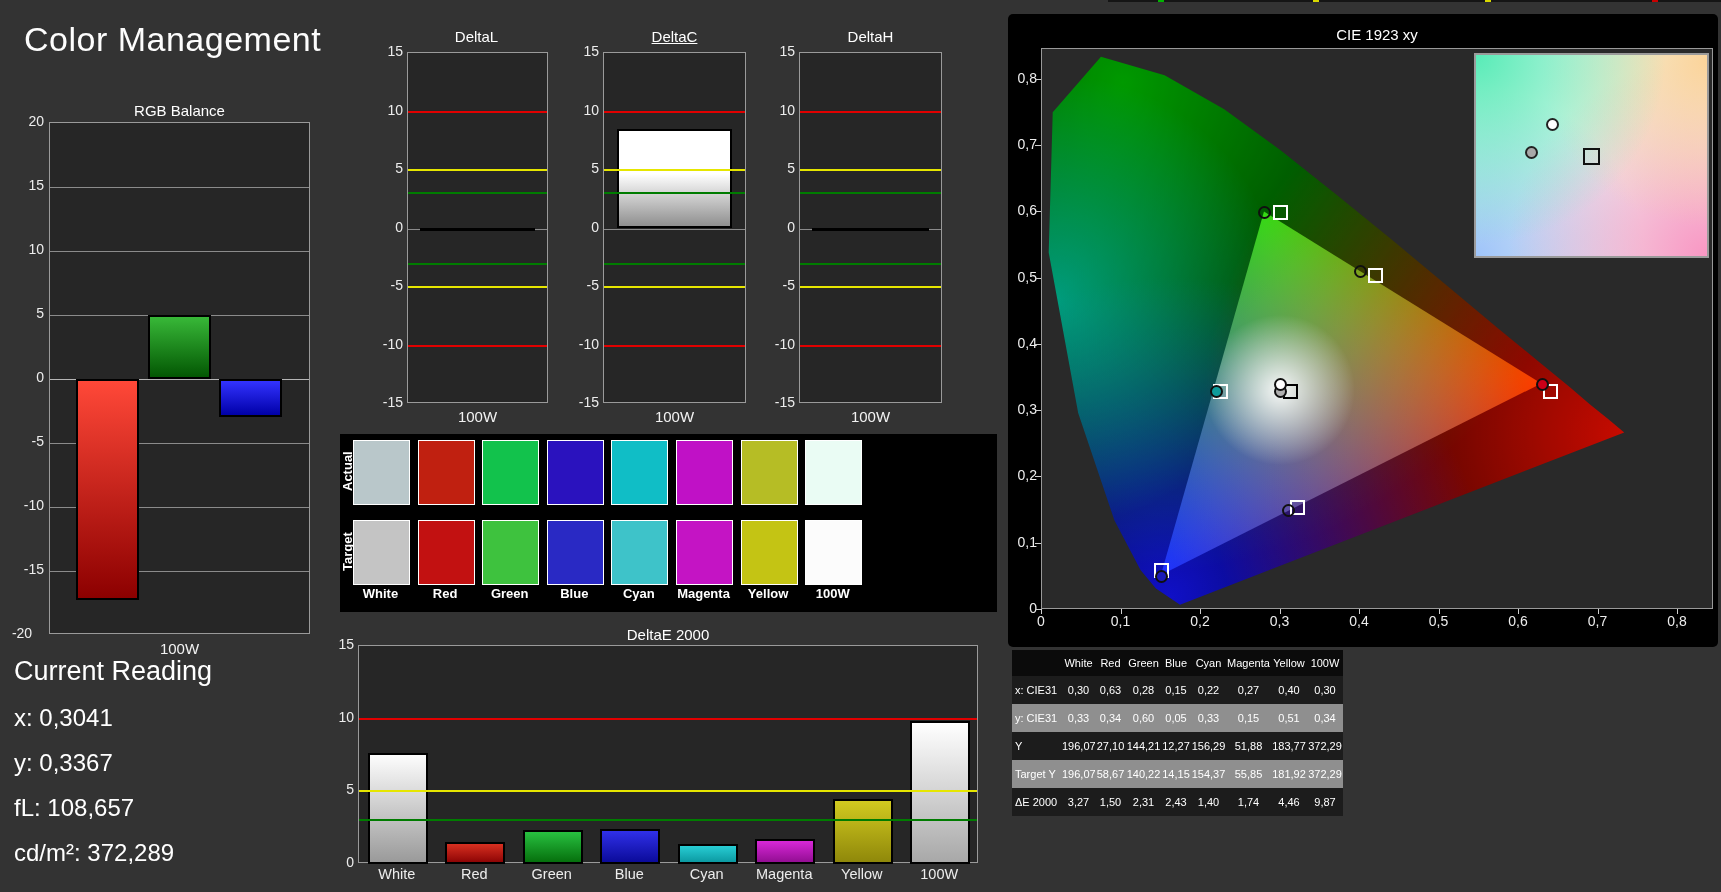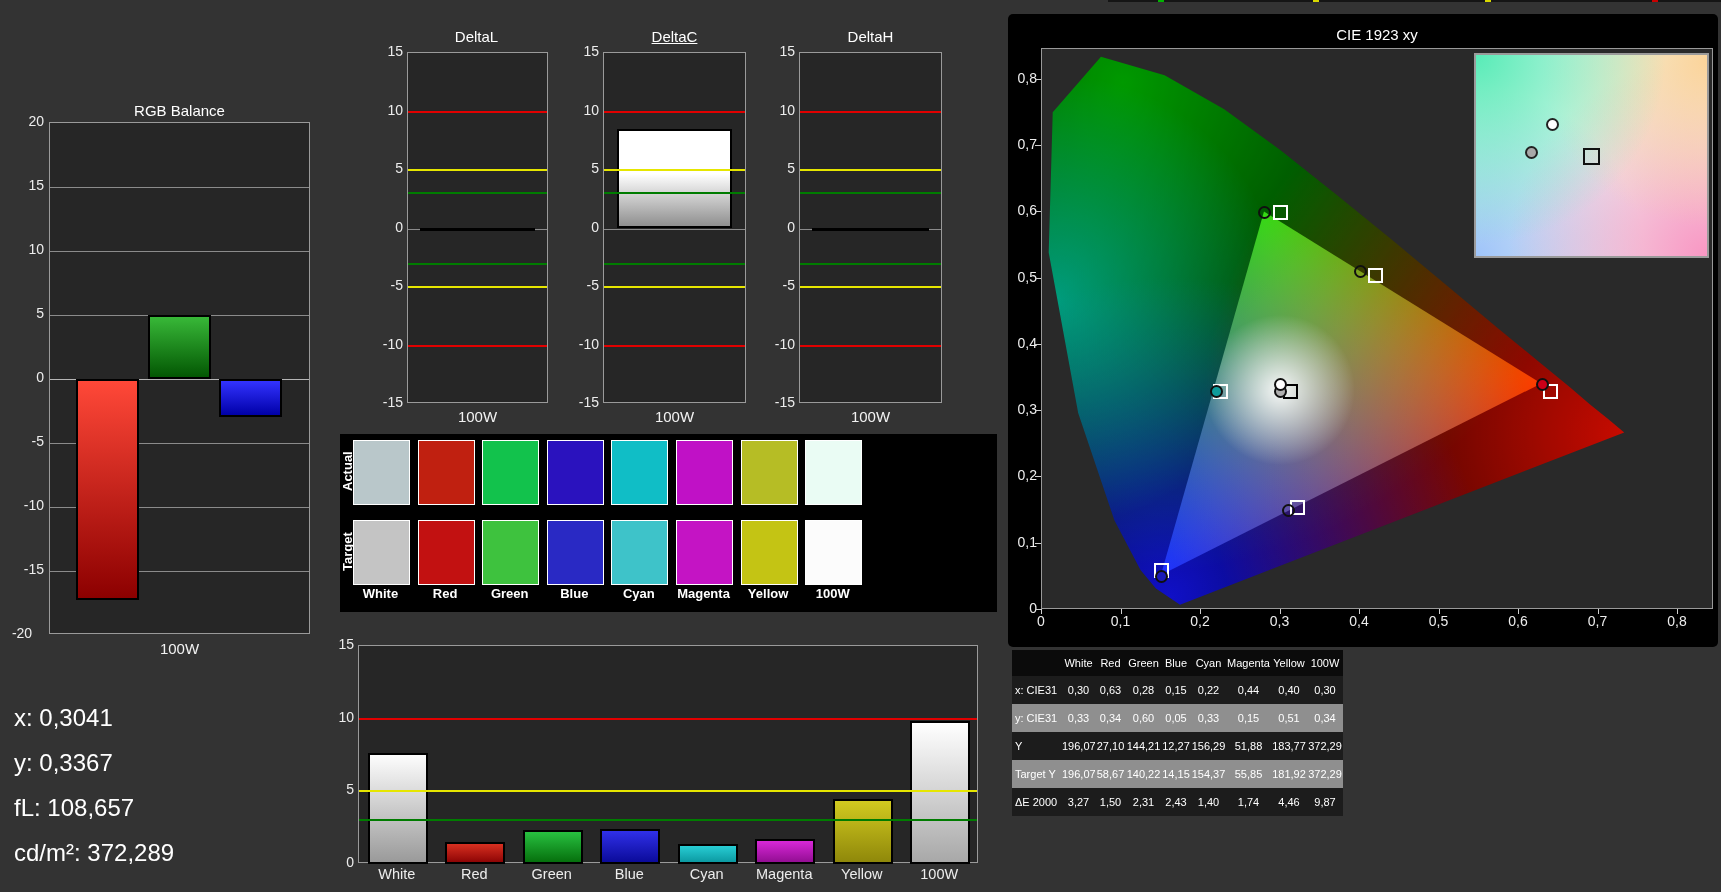--- a/index.html
+++ b/index.html
@@ -68,20 +68,21 @@
   .tcell.lbl{text-align:left;padding-left:3px;}
   .tcell.hdr{height:26px;line-height:26px;background:#0b0b0b;}
   .rowdark{background:#1c1c1c;}
   .rowlight{background:#8f8f8f;}
 </style>
 </head>
 <body>
 
 <div id="root">
 
+  <div class="abs" id="page-title">Color Management</div>
   <div class="abs" id="top-strip" style="left:1108px;top:0;width:613px;height:2px;background:#151515;">
       <div class="abs" style="left: 50px; top: 0px; width: 6px; height: 2px; background: rgb(0, 180, 0);"></div>
       <div class="abs" style="left: 205px; top: 0px; width: 6px; height: 2px; background: rgb(216, 216, 0);"></div>
       <div class="abs" style="left: 377px; top: 0px; width: 6px; height: 2px; background: rgb(216, 216, 0);"></div>
       <div class="abs" style="left: 544px; top: 0px; width: 6px; height: 2px; background: rgb(200, 0, 0);"></div>
     </div>
 
   <div class="ctitle" id="rgb-title">RGB Balance</div>
   <div class="plot" id="rgb-plot">
       <div class="abs gline" style="top: 64px; background: rgb(139, 139, 139);"></div>
@@ -164,36 +165,38 @@
       <div class="abs" style="left: 336px; top: 86px; width: 55px; height: 63px; background: rgb(196, 20, 196); border: 1px solid rgb(255, 255, 255);"></div>
       <div class="abs swlabel" style="left: 330px; top: 152px; width: 67px;">Magenta</div>
       <div class="abs" style="left: 400.6px; top: 6px; width: 55px; height: 63px; background: rgb(182, 189, 37); border: 1px solid rgb(255, 255, 255);"></div>
       <div class="abs" style="left: 400.6px; top: 86px; width: 55px; height: 63px; background: rgb(196, 196, 20); border: 1px solid rgb(255, 255, 255);"></div>
       <div class="abs swlabel" style="left: 394.6px; top: 152px; width: 67px;">Yellow</div>
       <div class="abs" style="left: 465.2px; top: 6px; width: 55px; height: 63px; background: rgb(234, 252, 244); border: 1px solid rgb(255, 255, 255);"></div>
       <div class="abs" style="left: 465.2px; top: 86px; width: 55px; height: 63px; background: rgb(252, 252, 252); border: 1px solid rgb(255, 255, 255);"></div>
       <div class="abs swlabel" style="left: 459.2px; top: 152px; width: 67px;">100W</div>
     </div>
 
+  <div class="ctitle" id="de-title">DeltaE 2000</div>
   <div class="plot" id="de-plot">
       <div class="abs gline" style="top: 72.6665px; background: rgb(139, 139, 139);"></div>
       <div class="abs gline" style="top: 145.333px; background: rgb(139, 139, 139);"></div>
       <div class="abs bar" style="left: 8.75px; top: 106.965px; width: 60px; height: 111.034px; background: linear-gradient(rgb(253, 253, 253), rgb(154, 154, 154));"></div>
       <div class="abs bar" style="left: 86.25px; top: 196.2px; width: 60px; height: 21.7999px; background: linear-gradient(rgb(216, 48, 32), rgb(142, 5, 5));"></div>
       <div class="abs bar" style="left: 163.75px; top: 184.428px; width: 60px; height: 33.5719px; background: linear-gradient(rgb(40, 192, 64), rgb(6, 112, 13));"></div>
       <div class="abs bar" style="left: 241.25px; top: 182.684px; width: 60px; height: 35.3159px; background: linear-gradient(rgb(48, 48, 232), rgb(11, 11, 154));"></div>
       <div class="abs bar" style="left: 318.75px; top: 197.653px; width: 60px; height: 20.3466px; background: linear-gradient(rgb(40, 205, 212), rgb(12, 154, 162));"></div>
       <div class="abs bar" style="left: 396.25px; top: 192.712px; width: 60px; height: 25.2879px; background: linear-gradient(rgb(216, 40, 216), rgb(147, 14, 147));"></div>
       <div class="abs bar" style="left: 473.75px; top: 153.181px; width: 60px; height: 64.8185px; background: linear-gradient(rgb(210, 202, 32), rgb(143, 136, 10));"></div>
       <div class="abs bar" style="left: 551.25px; top: 74.5558px; width: 60px; height: 143.444px; background: linear-gradient(rgb(255, 255, 255), rgb(168, 168, 168));"></div>
       <div class="abs refline" style="top: 71.6665px; background: rgb(225, 0, 0);"></div>
       <div class="abs refline" style="top: 144.333px; background: rgb(230, 230, 0);"></div>
       <div class="abs refline" style="top: 173.4px; background: rgb(0, 124, 0);"></div>
     </div>
 
+  <div class="abs" id="current-reading-heading">Current Reading</div>
   <div class="cr-line" style="top:704px;"><span>x:</span> <span>0,3041</span></div>
   <div class="cr-line" style="top:749px;"><span>y:</span> <span>0,3367</span></div>
   <div class="cr-line" style="top:794px;"><span>fL:</span> <span>108,657</span></div>
   <div class="cr-line" style="top:839px;"><span>cd/m²:</span> <span>372,289</span></div>
 
   <div id="cie-panel">
     <div class="ctitle" id="cie-title" style="left:33px;top:12px;width:672px;">CIE 1923 xy</div>
   </div>
   <div class="plot" id="cie-plot" style="border-color:#999;">
     <div id="horseshoe"></div>
@@ -231,21 +234,21 @@
       <div class="tcell hdr">Cyan</div>
       <div class="tcell hdr">Magenta</div>
       <div class="tcell hdr">Yellow</div>
       <div class="tcell hdr">100W</div>
       <div class="tcell lbl rowdark">x: CIE31</div>
       <div class="tcell rowdark">0,30</div>
       <div class="tcell rowdark">0,63</div>
       <div class="tcell rowdark">0,28</div>
       <div class="tcell rowdark">0,15</div>
       <div class="tcell rowdark">0,22</div>
-      <div class="tcell rowdark">0,44</div>
+      <div class="tcell rowdark">0,27</div>
       <div class="tcell rowdark">0,40</div>
       <div class="tcell rowdark">0,30</div>
       <div class="tcell lbl rowlight">y: CIE31</div>
       <div class="tcell rowlight">0,33</div>
       <div class="tcell rowlight">0,34</div>
       <div class="tcell rowlight">0,60</div>
       <div class="tcell rowlight">0,05</div>
       <div class="tcell rowlight">0,33</div>
       <div class="tcell rowlight">0,15</div>
       <div class="tcell rowlight">0,51</div>

